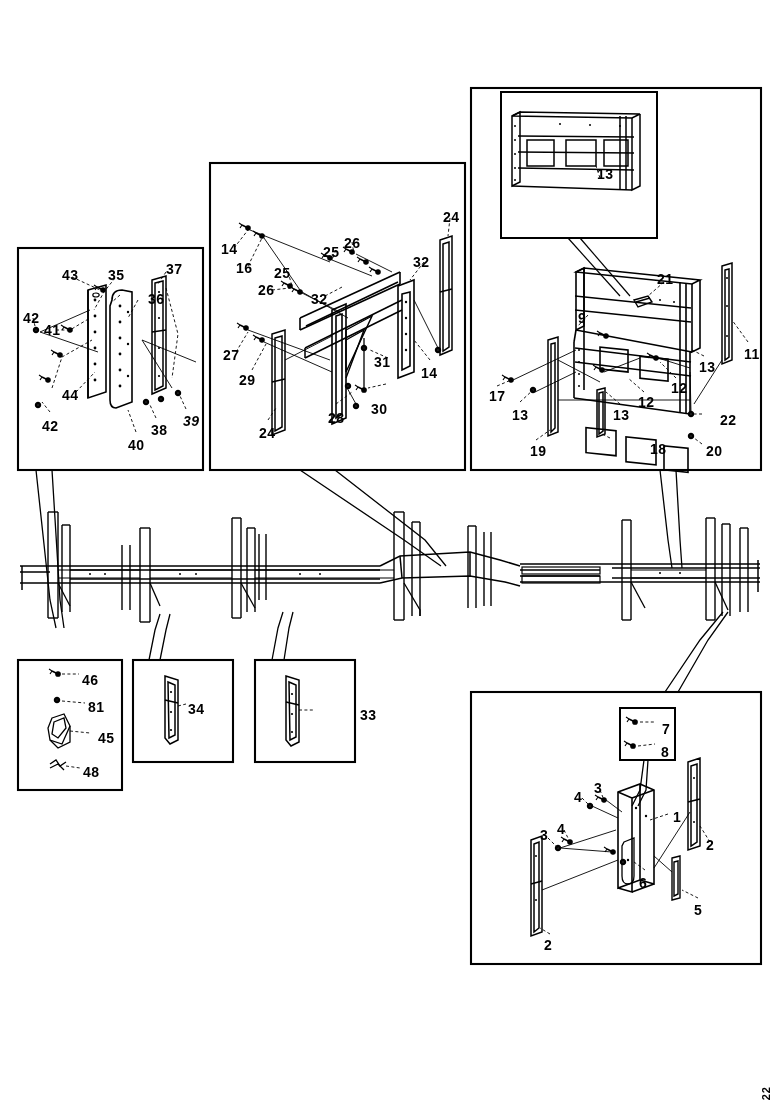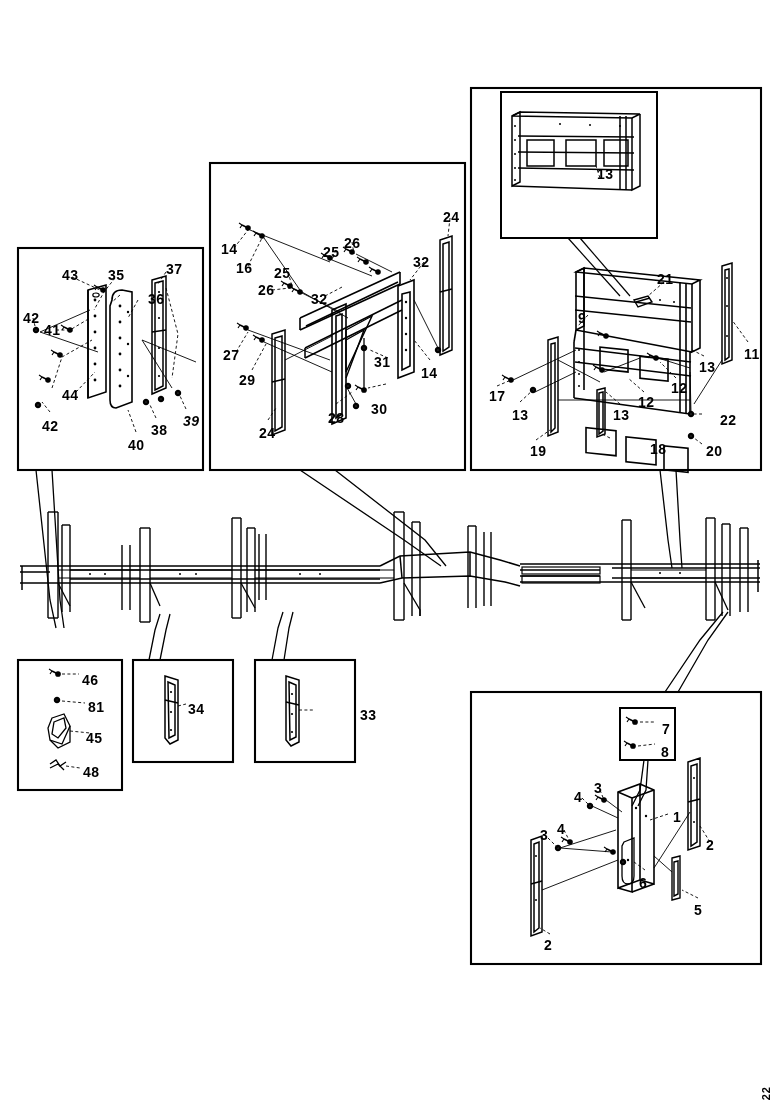--- a/index.html
+++ b/index.html
@@ -687,21 +687,21 @@
       <div class="lbl" style="left: 613px; top: 408px;">13</div>
       <div class="lbl" style="left: 489px; top: 389px;">17</div>
       <div class="lbl" style="left: 512px; top: 408px;">13</div>
       <div class="lbl" style="left: 530px; top: 444px;">19</div>
       <div class="lbl" style="left: 606px; top: 442px; margin-left: 44px;">18</div>
       <div class="lbl" style="left: 720px; top: 413px;">22</div>
       <div class="lbl" style="left: 706px; top: 444px;">20</div>
       <div class="lbl" style="left: 597px; top: 167px;">13</div>
       <div class="lbl" style="left: 82px; top: 673px;">46</div>
       <div class="lbl" style="left: 88px; top: 700px;">81</div>
-      <div class="lbl" style="left: 86px; top: 731px;">45</div>
+      <div class="lbl" style="left: 98px; top: 731px;">45</div>
       <div class="lbl" style="left: 83px; top: 765px;">48</div>
       <div class="lbl" style="left: 188px; top: 702px;">34</div>
       <div class="lbl" style="left: 316px; top: 708px; margin-left: 44px;">33</div>
       <div class="lbl" style="left: 594px; top: 781px;">3</div>
       <div class="lbl" style="left: 574px; top: 790px;">4</div>
       <div class="lbl" style="left: 557px; top: 822px;">4</div>
       <div class="lbl" style="left: 540px; top: 828px;">3</div>
       <div class="lbl" style="left: 673px; top: 810px;">1</div>
       <div class="lbl" style="left: 706px; top: 838px;">2</div>
       <div class="lbl" style="left: 639px; top: 876px;">6</div>

